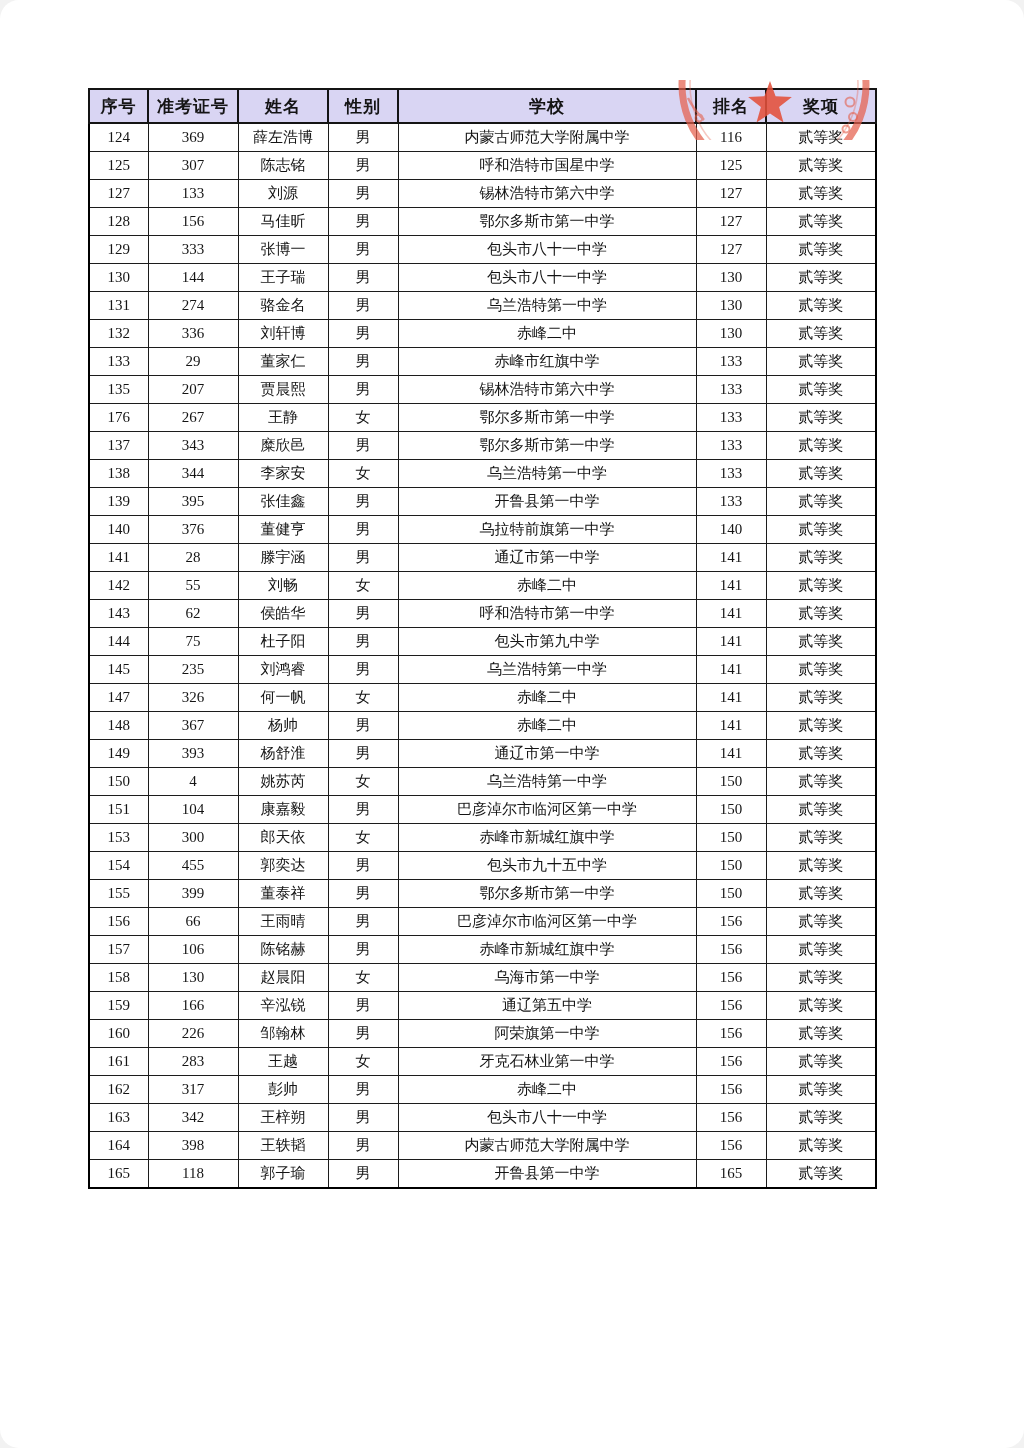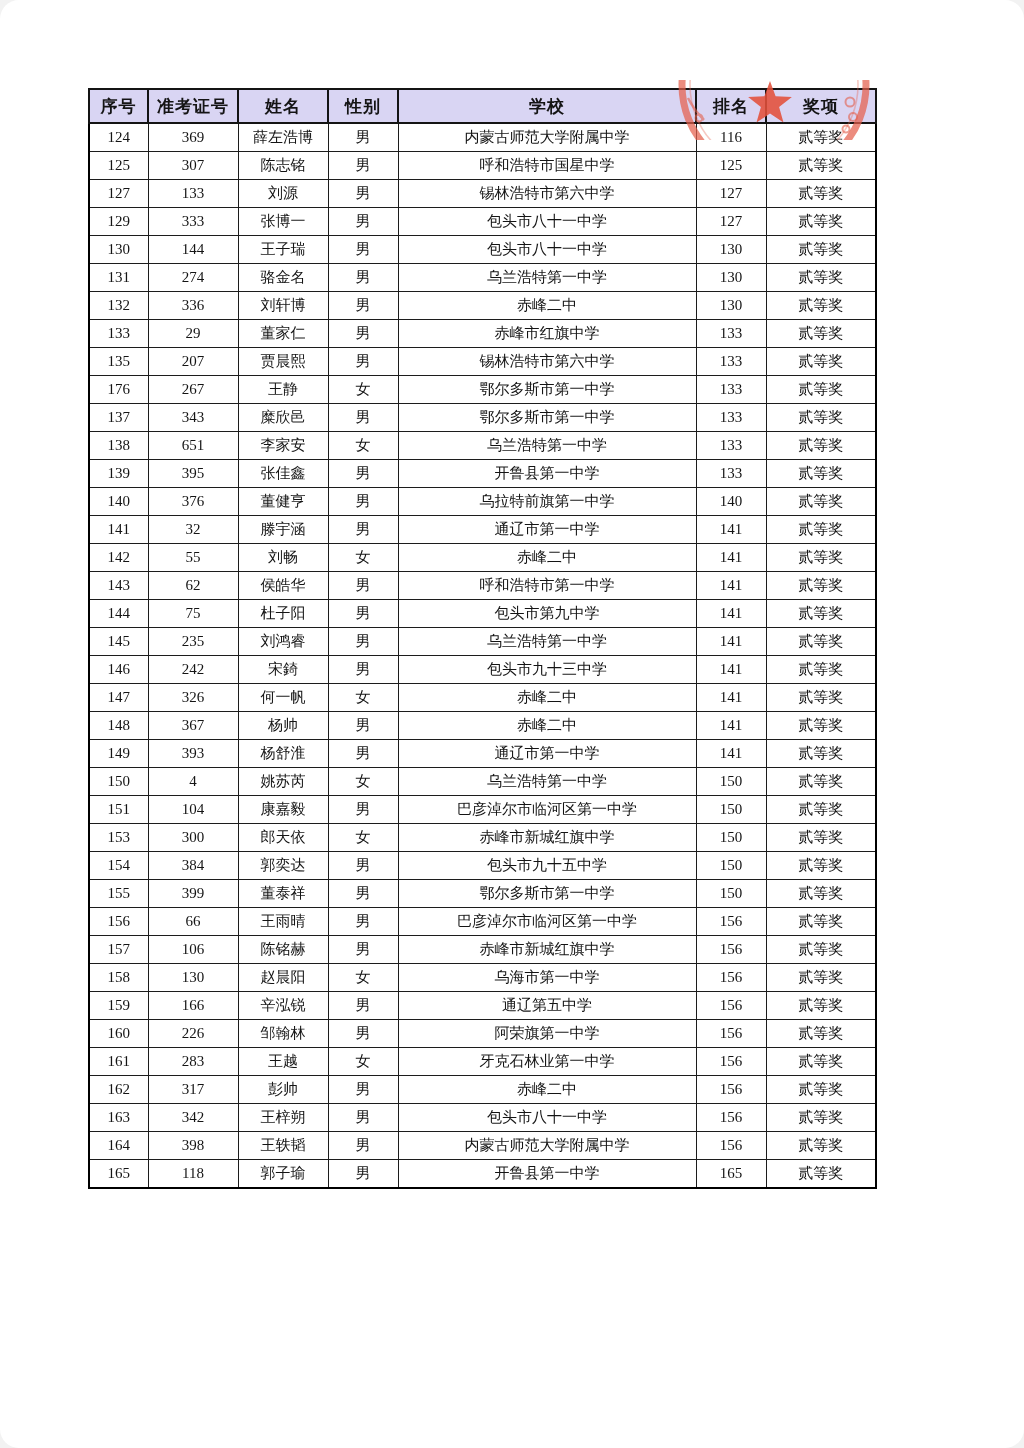--- a/index.html
+++ b/index.html
@@ -100,20 +100,29 @@
         <tr>
           <td>127</td>
           <td>133</td>
           <td>刘源</td>
           <td>男</td>
           <td>锡林浩特市第六中学</td>
           <td>127</td>
           <td>贰等奖</td>
         </tr>
         <tr>
+          <td>128</td>
+          <td>156</td>
+          <td>马佳昕</td>
+          <td>男</td>
+          <td>鄂尔多斯市第一中学</td>
+          <td>127</td>
+          <td>贰等奖</td>
+        </tr>
+        <tr>
           <td>129</td>
           <td>333</td>
           <td>张博一</td>
           <td>男</td>
           <td>包头市八十一中学</td>
           <td>127</td>
           <td>贰等奖</td>
         </tr>
         <tr>
           <td>130</td>
@@ -173,21 +182,21 @@
           <td>137</td>
           <td>343</td>
           <td>糜欣邑</td>
           <td>男</td>
           <td>鄂尔多斯市第一中学</td>
           <td>133</td>
           <td>贰等奖</td>
         </tr>
         <tr>
           <td>138</td>
-          <td>651</td>
+          <td>344</td>
           <td>李家安</td>
           <td>女</td>
           <td>乌兰浩特第一中学</td>
           <td>133</td>
           <td>贰等奖</td>
         </tr>
         <tr>
           <td>139</td>
           <td>395</td>
           <td>张佳鑫</td>
@@ -200,21 +209,21 @@
           <td>140</td>
           <td>376</td>
           <td>董健亨</td>
           <td>男</td>
           <td>乌拉特前旗第一中学</td>
           <td>140</td>
           <td>贰等奖</td>
         </tr>
         <tr>
           <td>141</td>
-          <td>32</td>
+          <td>28</td>
           <td>滕宇涵</td>
           <td>男</td>
           <td>通辽市第一中学</td>
           <td>141</td>
           <td>贰等奖</td>
         </tr>
         <tr>
           <td>142</td>
           <td>55</td>
           <td>刘畅</td>
@@ -244,29 +253,20 @@
         <tr>
           <td>145</td>
           <td>235</td>
           <td>刘鸿睿</td>
           <td>男</td>
           <td>乌兰浩特第一中学</td>
           <td>141</td>
           <td>贰等奖</td>
         </tr>
         <tr>
-          <td>146</td>
-          <td>242</td>
-          <td>宋錡</td>
-          <td>男</td>
-          <td>包头市九十三中学</td>
-          <td>141</td>
-          <td>贰等奖</td>
-        </tr>
-        <tr>
           <td>147</td>
           <td>326</td>
           <td>何一帆</td>
           <td>女</td>
           <td>赤峰二中</td>
           <td>141</td>
           <td>贰等奖</td>
         </tr>
         <tr>
           <td>148</td>
@@ -308,21 +308,21 @@
           <td>153</td>
           <td>300</td>
           <td>郎天依</td>
           <td>女</td>
           <td>赤峰市新城红旗中学</td>
           <td>150</td>
           <td>贰等奖</td>
         </tr>
         <tr>
           <td>154</td>
-          <td>384</td>
+          <td>455</td>
           <td>郭奕达</td>
           <td>男</td>
           <td>包头市九十五中学</td>
           <td>150</td>
           <td>贰等奖</td>
         </tr>
         <tr>
           <td>155</td>
           <td>399</td>
           <td>董泰祥</td>

